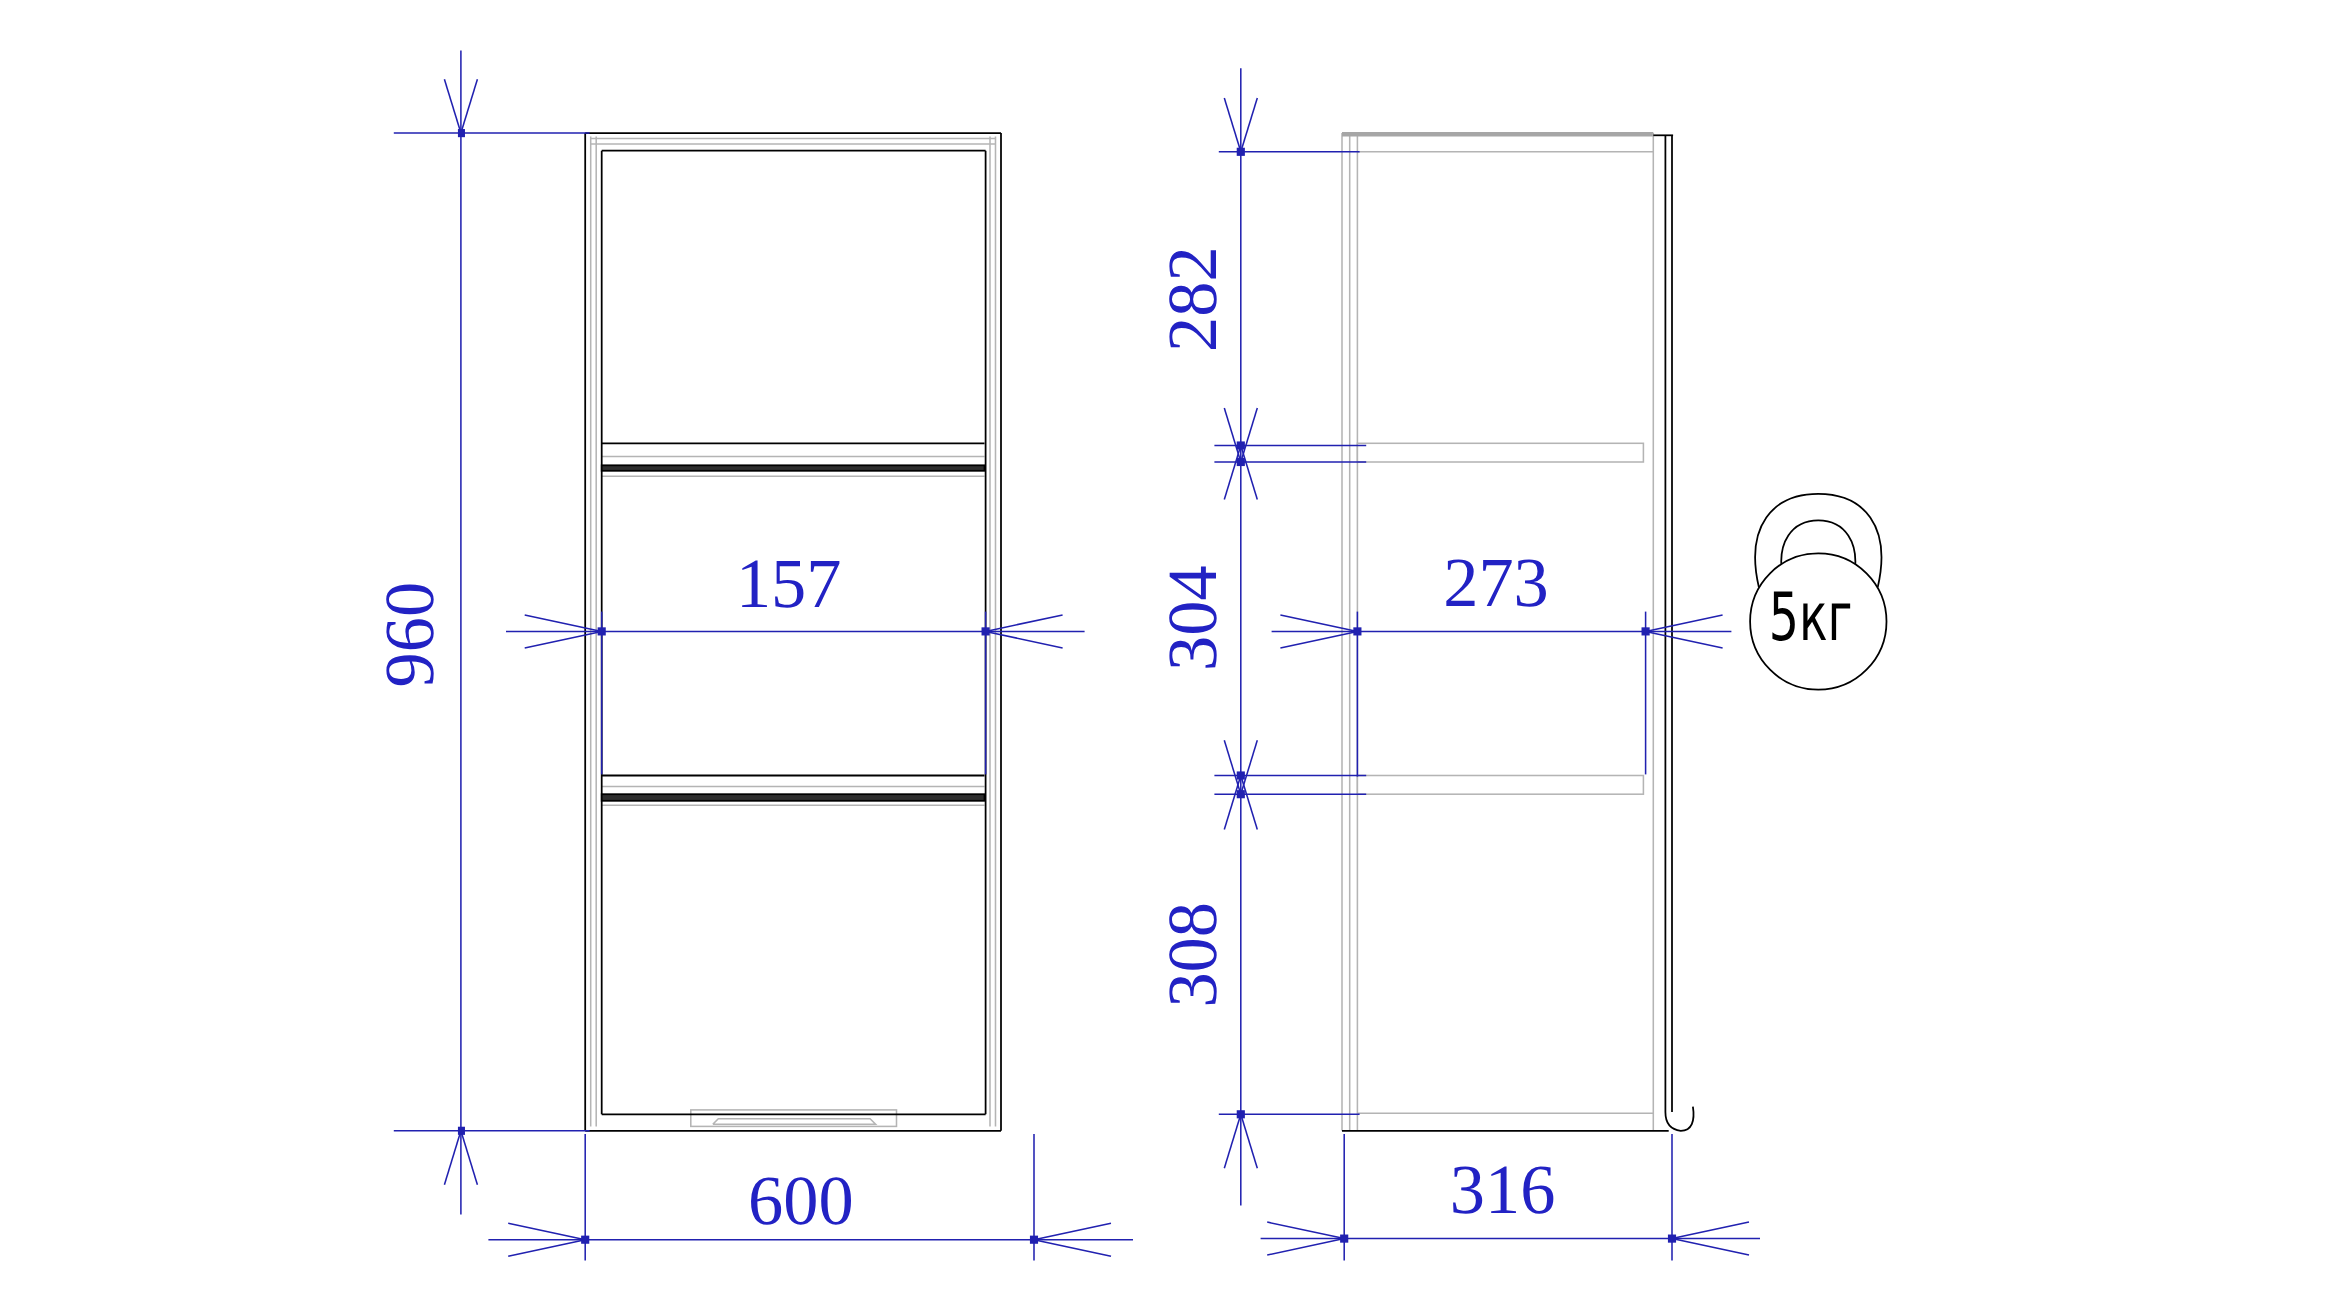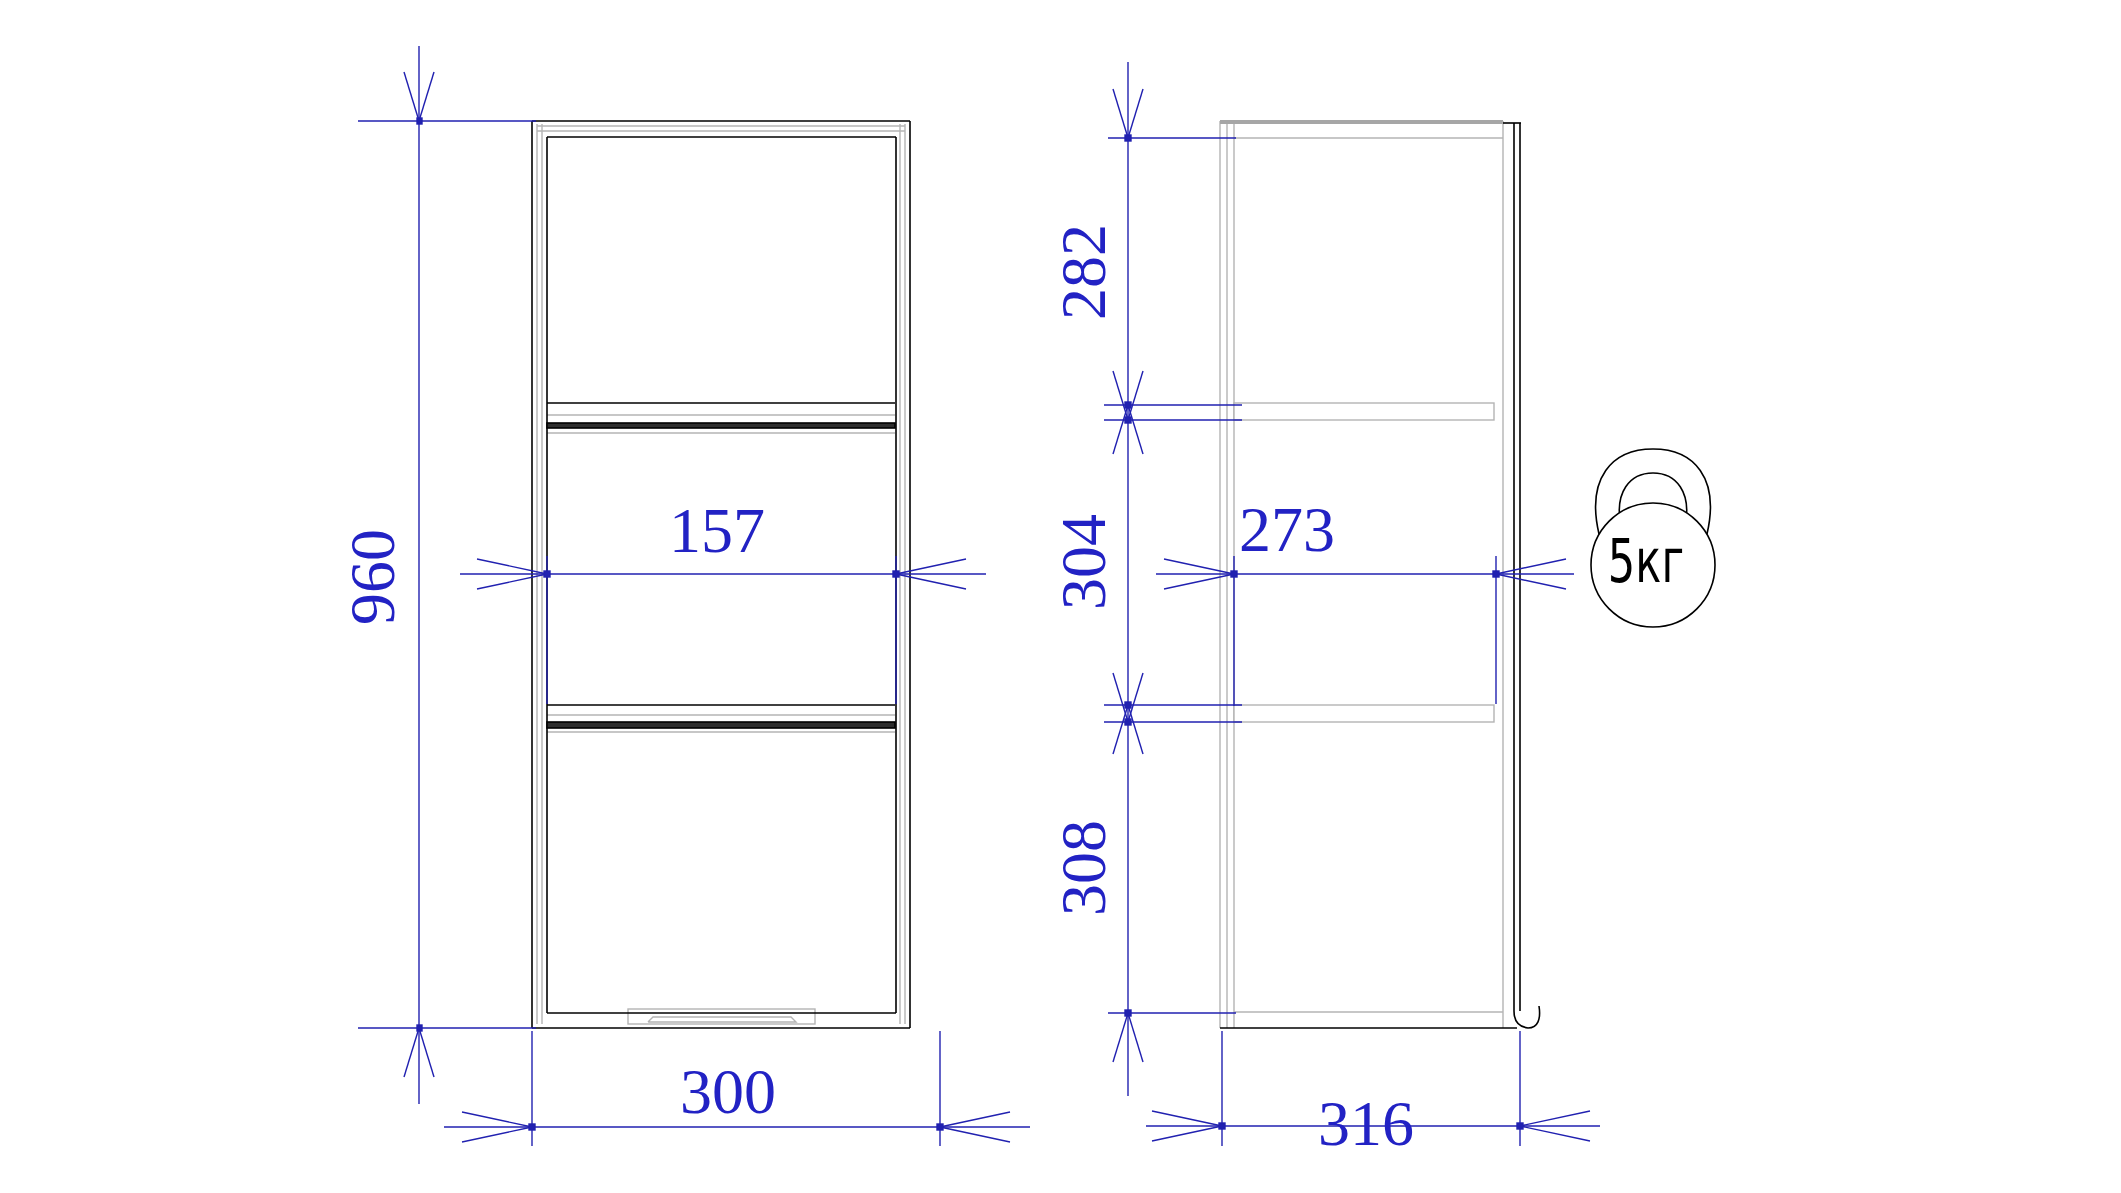--- a/index.html
+++ b/index.html
@@ -192,26 +192,26 @@
     <path d="M1599,534 C1586,478 1612,449 1653,449 C1694,449 1720,478 1707,534"></path>
     <path d="M1621,526 C1614,492 1630,473 1653,473 C1676,473 1692,492 1685,526"></path>
     <circle cx="1653" cy="565" r="62" fill="#ffffff"></circle>
   </g>
 </svg>
 
   <div class="dim-label rot" style="left:373px;top:577px;">960</div>
 
   <div class="dim-label" style="left:717px;top:531px;">157</div>
 
-  <div class="dim-label" style="left:728px;top:1092px;">300</div>
+  <div class="dim-label" style="left:728px;top:1092px;">600</div>
 
   <div class="dim-label rot" style="left:1084px;top:272px;">282</div>
 
   <div class="dim-label rot" style="left:1084px;top:562px;">304</div>
 
   <div class="dim-label rot" style="left:1084px;top:868px;">308</div>
 
-  <div class="dim-label" style="left:1287px;top:530px;text-align:center;">273</div>
-
-  <div class="dim-label" style="left:1366px;top:1124px;">316</div>
+  <div class="dim-label" style="left:1360px;top:530px;text-align:center;">273</div>
+
+  <div class="dim-label" style="left:1366px;top:1082px;">316</div>
 
   <div class="weight-label" style="left:1646px;top:562px;">5кг</div>
 </div>
 
 </body></html>

